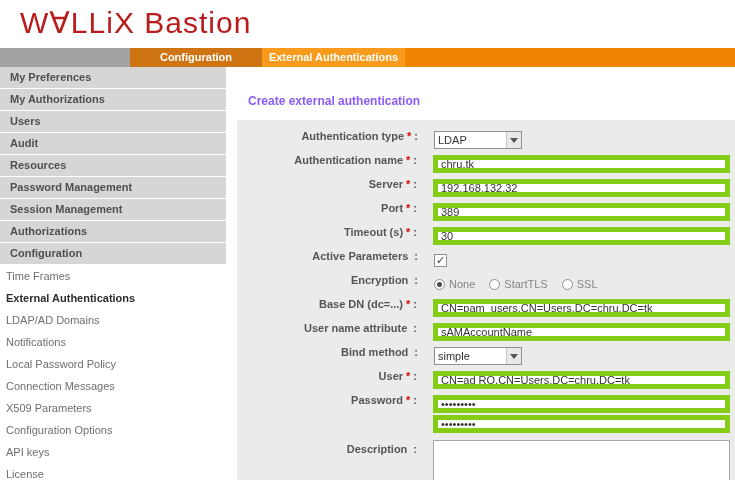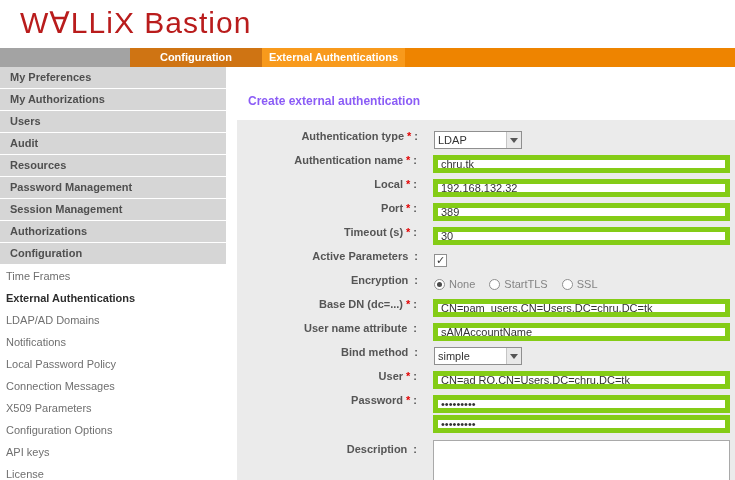--- a/index.html
+++ b/index.html
@@ -101,21 +101,21 @@
   </div>
 
   <div class="row" style="top:154px">
     <div class="lbl"><span>Authentication name</span><span class="star">*</span><span class="colon">:</span></div>
     <div class="ctrl">
         <input class="txt" type="text" value="chru.tk" style="">
       </div>
   </div>
 
   <div class="row" style="top:178px">
-    <div class="lbl"><span>Local</span><span class="star">*</span><span class="colon">:</span></div>
+    <div class="lbl"><span>Server</span><span class="star">*</span><span class="colon">:</span></div>
     <div class="ctrl">
         <input class="txt" type="text" value="192.168.132.32" style="">
       </div>
   </div>
 
   <div class="row" style="top:202px">
     <div class="lbl"><span>Port</span><span class="star">*</span><span class="colon">:</span></div>
     <div class="ctrl">
         <input class="txt" type="text" value="389" style="">
       </div>

